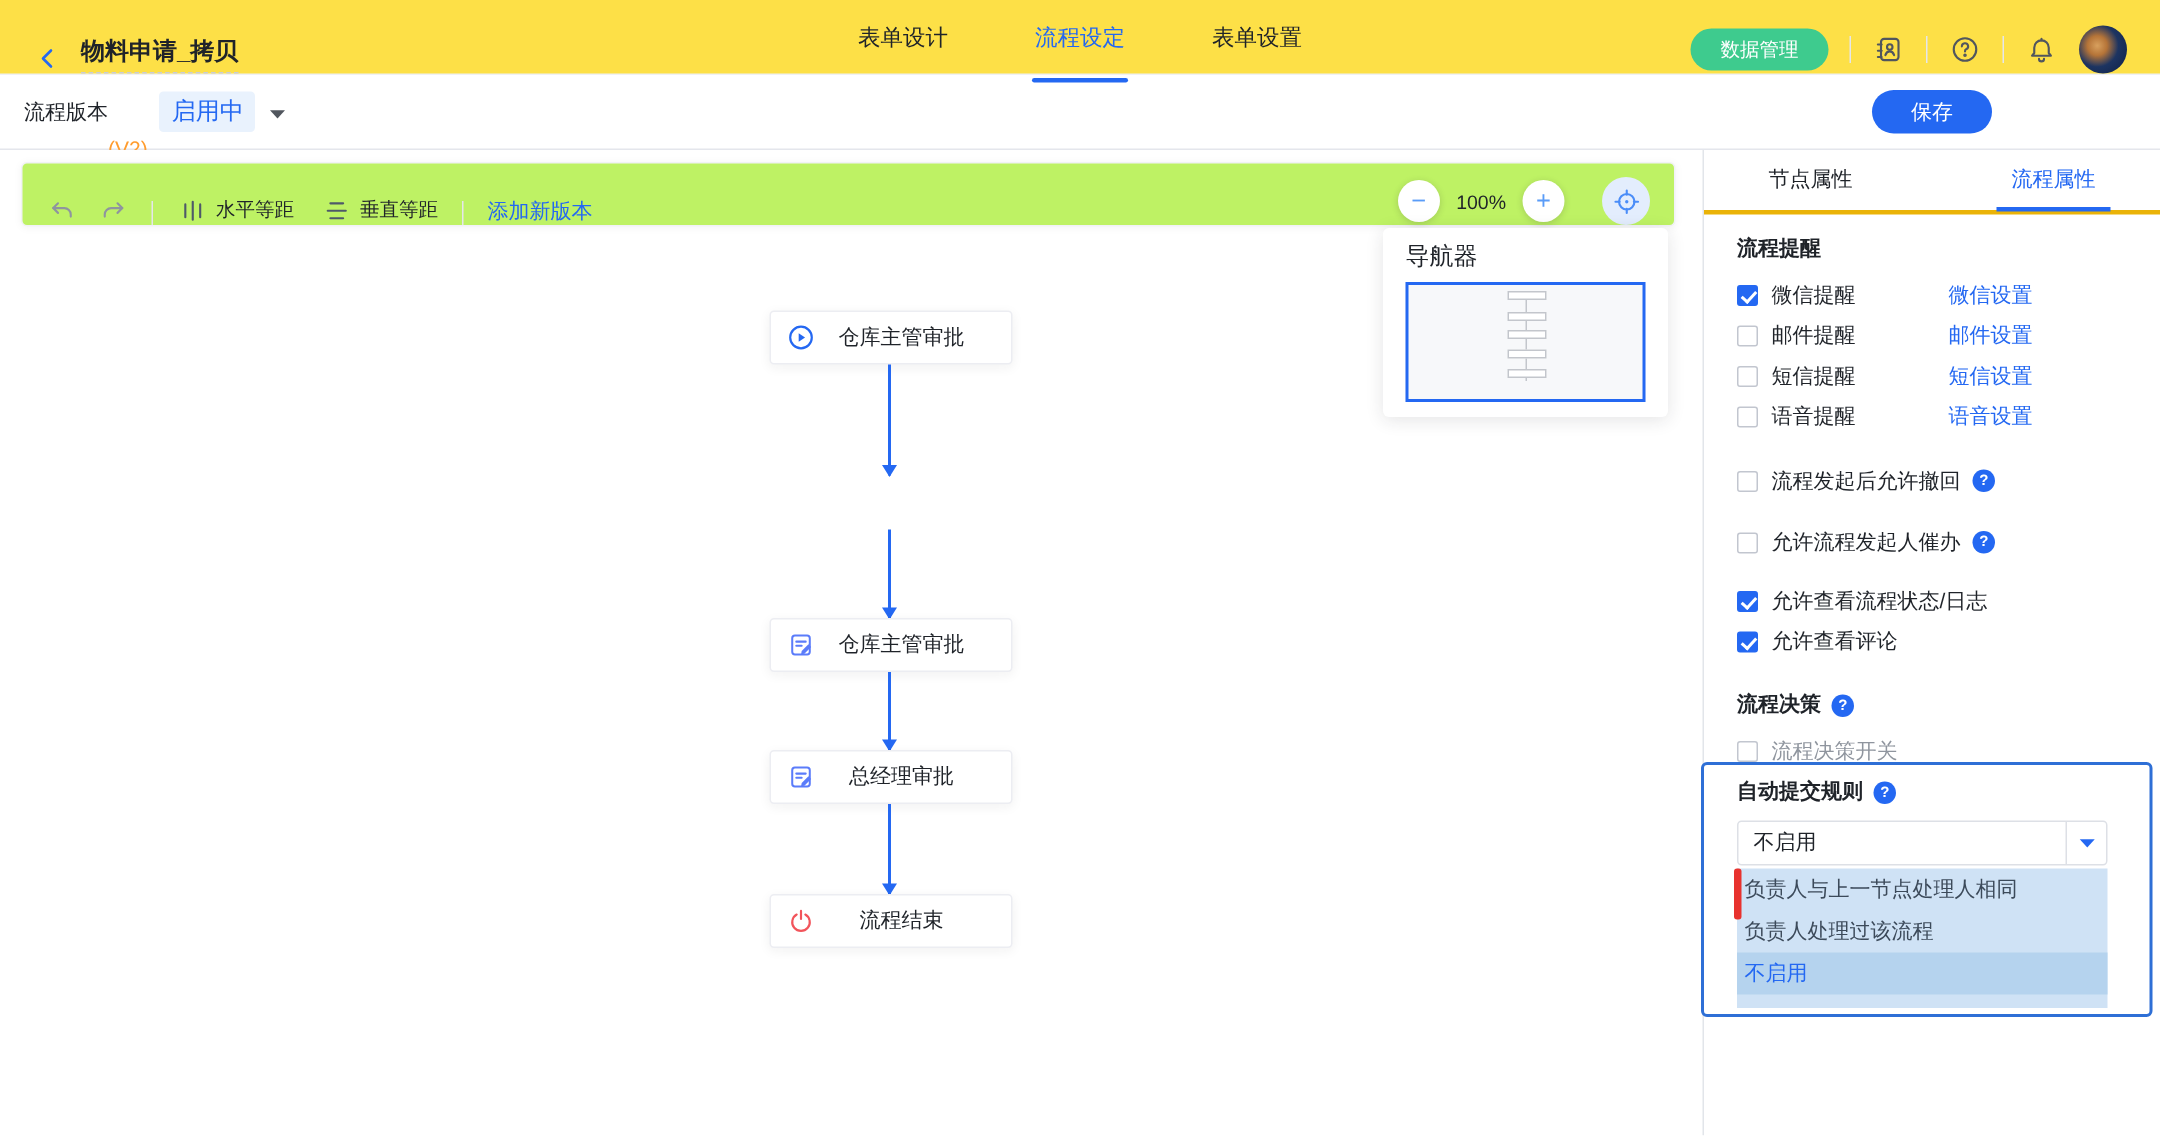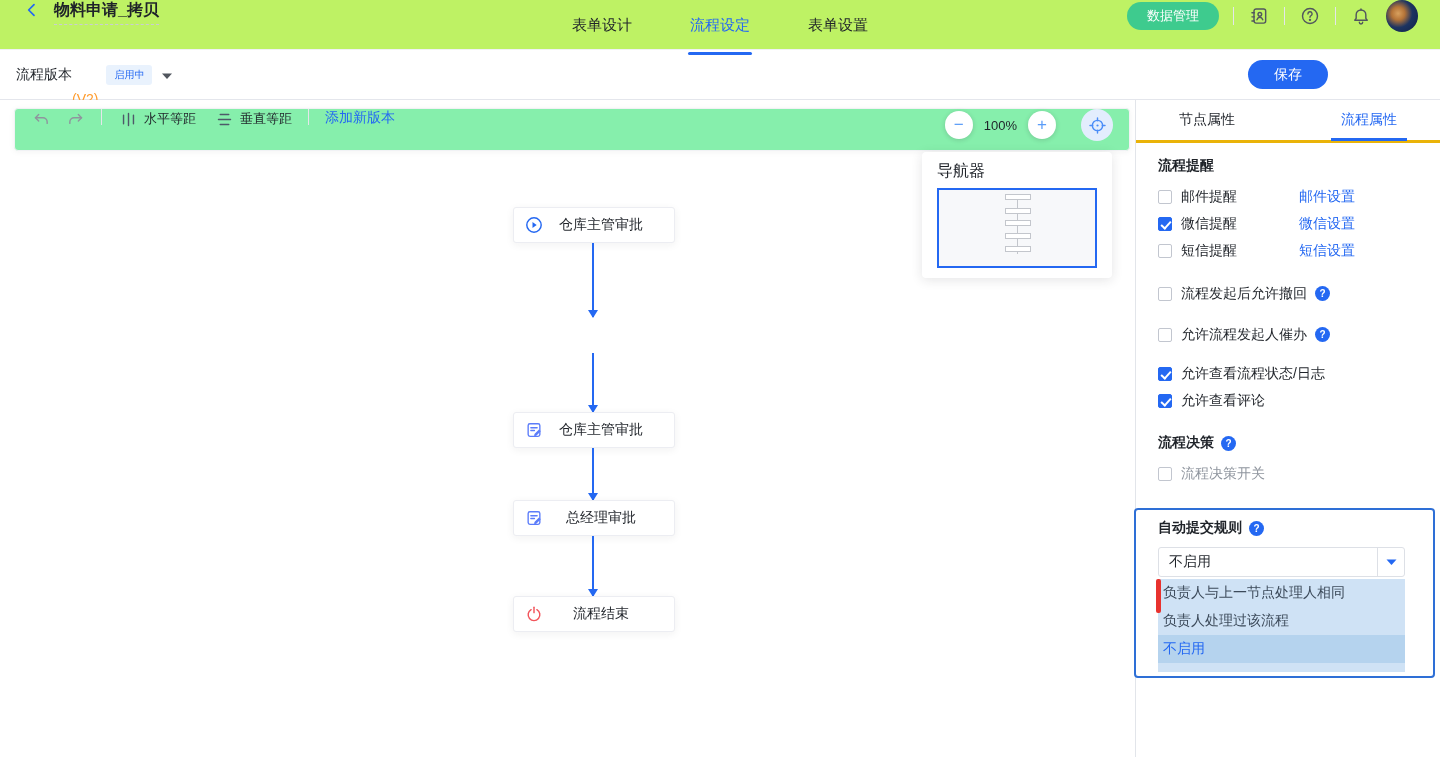--- a/index.html
+++ b/index.html
@@ -1,21 +1,21 @@
 <!DOCTYPE html>
 <html><head>
 <meta charset="utf-8">
 <style>
   * { margin:0; padding:0; box-sizing:border-box; }
   html,body { width:1440px; height:757px; overflow:hidden; background:#fff;
     font-family:"Liberation Sans","DejaVu Sans",sans-serif; color:#1f2329; font-size:14px; }
 
   
-  .header { position:relative; height:50px; display:flex; align-items:flex-start; padding:0 22px;
-    border-bottom:1px solid #f0f1f4; background:#bef264; }
+  .header { position:relative; height:50px; display:flex; align-items:flex-end; padding:0 22px;
+    border-bottom:1px solid #f0f1f4; background:#fde047; }
   .back-btn { width:20px; height:20px; display:flex; align-items:center; justify-content:center; cursor:pointer; }
   .back-btn svg { width:16px; height:16px; }
   .app-title { margin-left:12px; font-size:16px; font-weight:bold; padding-bottom:3px;
     border-bottom:1px dashed #c9ccd4; }
   .header-tabs { position:absolute; left:50%; top:0; transform:translateX(-50%); height:50px;
     display:flex; gap:58px; align-items:center; }
   .htab { position:relative; height:64px; display:flex; align-items:center; font-size:15px; cursor:pointer; }
   .htab.active { color:#2468f2; }
   .htab.active::after { content:''; position:absolute; left:50%; transform:translateX(-50%);
     bottom:2px; width:64px; height:3px; border-radius:2px; background:#2468f2; }
@@ -26,33 +26,33 @@
   .hicon { width:22px; height:22px; display:flex; align-items:center; justify-content:center; cursor:pointer; }
   .hicon svg { width:20px; height:20px; }
   .avatar { width:32px; height:32px; border-radius:50%;
     background:radial-gradient(circle at 38% 42%, #d8a05e 0%, #b57438 24%, #1d3461 52%, #0e1f45 100%); }
 
   
   .version-bar { height:50px; display:flex; align-items:center; padding:0 16px; background:#fff;
     border-bottom:1px solid #e4e6ec; }
   .vb-label { font-size:14px; }
   .vb-version { color:#ff9c2e;margin-top:48px; }
-  .status-badge { margin-left:8px; background:#e9f2fd; color:#2468f2; font-size:10px;
+  .status-badge { margin-left:8px; background:#e9f2fd; color:#2468f2; font-size:16px;
     padding:3px 8px; border-radius:3px; }
   .vb-caret { margin-left:10px; cursor:pointer; }
   .pill-blue { margin-left:auto; background:#2468f2; color:#fff; border:none; height:29px;
     width:80px; border-radius:15px; font-size:14px; cursor:pointer; margin-right:96px; }
 
   
   .main { display:flex; height:657px; }
   .canvas { position:relative; flex:1; background:#fff; }
 
-  .canvas-toolbar { position:absolute; left:14px; right:5px; top:8px; height:43px;
-    background:#86efac; border:1px solid #f1f2f5; border-radius:4px;
-    box-shadow:0 1px 6px rgba(31,35,41,.05); display:flex; align-items:flex-start; padding:0 16px; }
+  .canvas-toolbar { position:absolute; left:14px; right:18px; top:8px; height:43px;
+    background:#bef264; border:1px solid #f1f2f5; border-radius:4px;
+    box-shadow:0 1px 6px rgba(31,35,41,.05); display:flex; align-items:flex-end; padding:0 16px; }
   .tb-icon { width:20px; height:20px; display:flex; align-items:center; justify-content:center; cursor:pointer; }
   .tb-icon svg { width:17px; height:17px; }
   .tb-group { display:flex; align-items:center; gap:6px; cursor:pointer; font-size:13px; }
   .tb-div { width:1px; height:16px; background:#e5e6eb; margin:0 16px; }
   .tb-link { color:#2468f2; font-size:14px; cursor:pointer; }
   .tb-right { margin-left:auto; display:flex; align-items:center; gap:11px; }
   .zoom-btn { width:28px; height:28px; border-radius:50%; background:#fff; border:none;
     box-shadow:0 1px 5px rgba(31,35,41,.18); color:#5a9cf8; font-size:17px; line-height:26px;
     cursor:pointer; }
   .zoom-val { font-size:13px; }
@@ -294,33 +294,38 @@
   <div class="panel">
     <div class="panel-tabs">
       <div class="ptab">节点属性</div>
       <div class="ptab active">流程属性</div>
     </div>
 
     <div class="panel-body">
       <div class="sec-title">流程提醒</div>
 
       <div class="prow">
-        <span class="cb"></span>
-        <span class="lbl w">邮件提醒</span>
-        <span class="plink">邮件设置</span>
-      </div>
-      <div class="prow">
         <span class="cb checked"></span>
         <span class="lbl w">微信提醒</span>
         <span class="plink">微信设置</span>
       </div>
       <div class="prow">
         <span class="cb"></span>
+        <span class="lbl w">邮件提醒</span>
+        <span class="plink">邮件设置</span>
+      </div>
+      <div class="prow">
+        <span class="cb"></span>
         <span class="lbl w">短信提醒</span>
         <span class="plink">短信设置</span>
+      </div>
+      <div class="prow">
+        <span class="cb"></span>
+        <span class="lbl w">语音提醒</span>
+        <span class="plink">语音设置</span>
       </div>
 
       <div class="prow mt16">
         <span class="cb"></span>
         <span class="lbl">流程发起后允许撤回</span>
         <span class="help-icon">?</span>
       </div>
       <div class="prow mt14">
         <span class="cb"></span>
         <span class="lbl">允许流程发起人催办</span>

